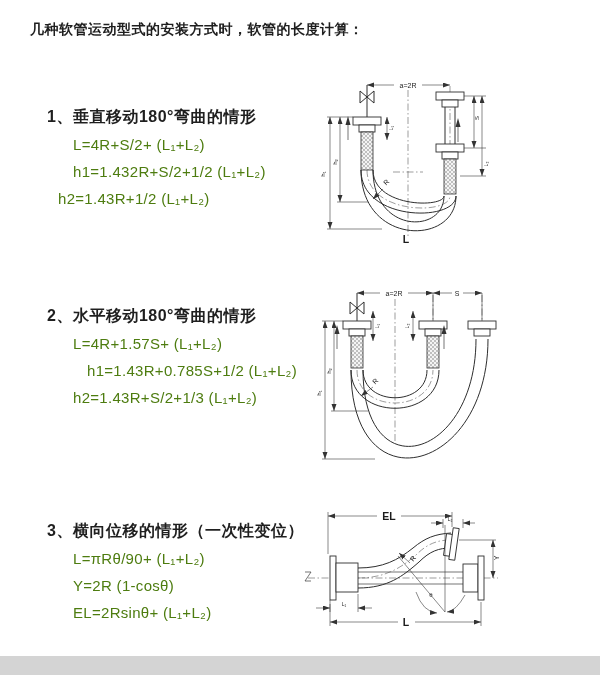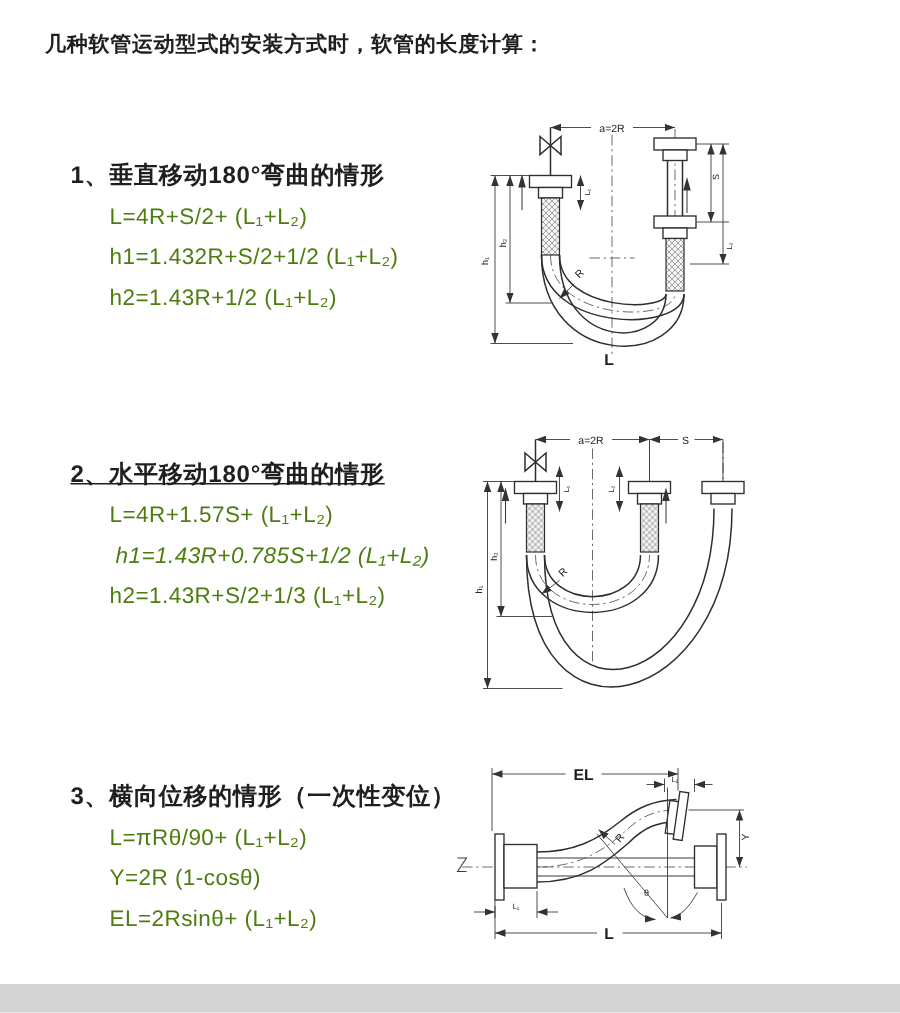--- a/index.html
+++ b/index.html
@@ -39,21 +39,21 @@
       <path d="M0,0 L4,4 M4,0 L0,4" stroke="#8a8a8a" stroke-width="0.5"></path>
     </pattern>
   </defs>
 </svg>
 
 <div class="title abs" style="left:30px;top:21px;">几种软管运动型式的安装方式时，软管的长度计算：</div>
 
 <div class="heading abs" style="left:47px;top:107px;">1、垂直移动180°弯曲的情形</div>
 <div class="formula abs" style="left:73px;top:136px;">L=4R+S/2+ (L₁+L₂)</div>
 <div class="formula abs" style="left:73px;top:163px;">h1=1.432R+S/2+1/2 (L₁+L₂)</div>
-<div class="formula abs" style="left:73px;top:190px;">h2=1.43R+1/2 (L₁+L₂)</div>
+<div class="formula abs" style="left:58px;top:190px;">h2=1.43R+1/2 (L₁+L₂)</div>
 
 <svg class="abs" style="left:310px;top:72px;" width="205" height="180" viewBox="0 0 205 180">
   <g>
     <line class="cl" x1="98" y1="18" x2="98" y2="166"></line>
     <line class="cl" x1="83" y1="100" x2="113" y2="100"></line>
     <line class="cl" x1="140" y1="14" x2="140" y2="90"></line>
   </g>
   <g>
     <path class="wall" d="M51,98 C51,150 146,150 146,124"></path>
     <path class="wall" d="M63,98 C63,136 134,136 134,124"></path>
@@ -114,23 +114,23 @@
     <text class="dtxt-md" transform="rotate(-90 169 46)" x="169" y="46" text-anchor="middle">S</text>
     <text class="dtxt-sm" transform="rotate(-90 178 92)" x="178" y="92" text-anchor="middle">L₂</text>
   </g>
   <g>
     <text class="dtxt" transform="rotate(-45 78 112)" x="78" y="112" text-anchor="middle">R</text>
     <line class="dim" x1="73" y1="117" x2="63" y2="127" marker-end="url(#arr)"></line>
   </g>
   <text class="dtxt-lg" x="96" y="171" text-anchor="middle">L</text>
 </svg>
 
-<div class="heading abs" style="left:47px;top:306px;text-decoration:underline;">2、水平移动180°弯曲的情形</div>
+<div class="heading abs" style="left:47px;top:306px;">2、水平移动180°弯曲的情形</div>
 <div class="formula abs" style="left:73px;top:335px;">L=4R+1.57S+ (L₁+L₂)</div>
-<div class="formula abs" style="left:77px;top:362px;font-style:italic;">h1=1.43R+0.785S+1/2 (L₁+L₂)</div>
+<div class="formula abs" style="left:87px;top:362px;">h1=1.43R+0.785S+1/2 (L₁+L₂)</div>
 <div class="formula abs" style="left:73px;top:389px;">h2=1.43R+S/2+1/3 (L₁+L₂)</div>
 
 <svg class="abs" style="left:313px;top:283px;" width="195" height="185" viewBox="0 0 195 185">
   <g>
     <line class="cl" x1="82" y1="16" x2="82" y2="160"></line>
     <line class="cl" x1="120" y1="12" x2="120" y2="52"></line>
     <line class="cl" x1="169" y1="12" x2="169" y2="52"></line>
   </g>
   <g>
     <path class="wall" d="M38,87 C38,138 126,138 126,87"></path>

